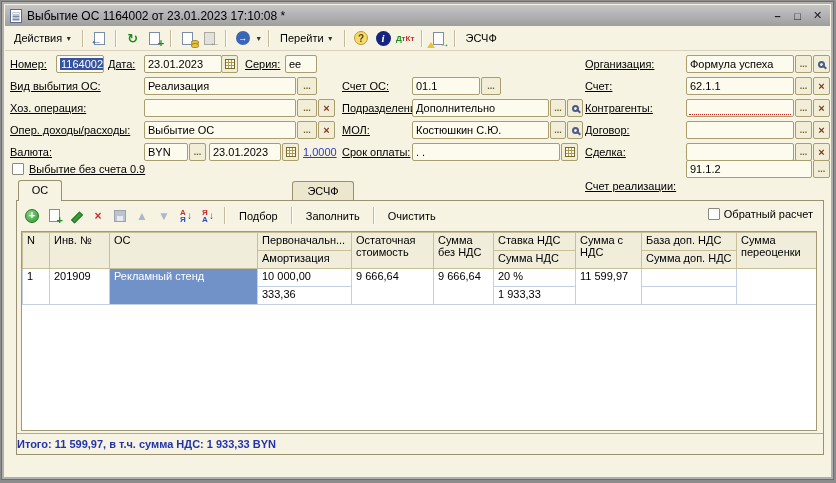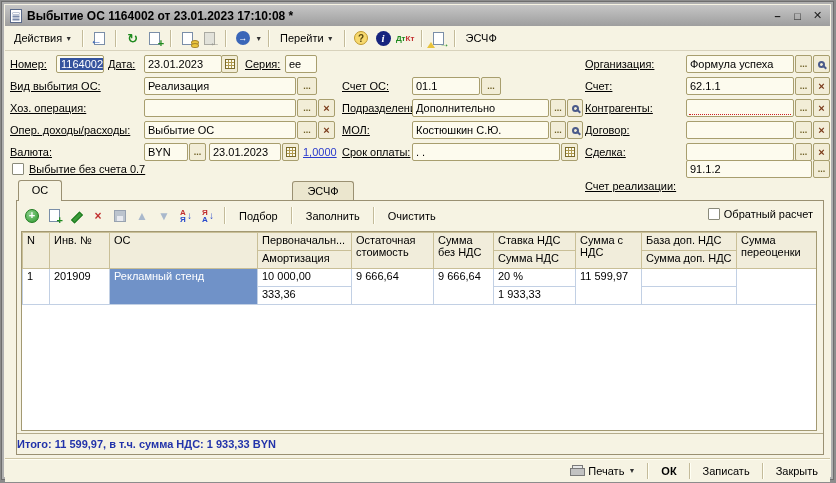--- a/index.html
+++ b/index.html
@@ -17,21 +17,21 @@
   }
   
   .titlebar {
     position:absolute; left:3px; top:3px; right:3px; height:21px;
     background:linear-gradient(#C6C6C6,#9E9E9E);
     display:flex; align-items:center; padding:0 5px; gap:5px;
   }
   .title-doc { width:12px; height:14px; background:#FDFDFD; border:1px solid #5A6A8A; position:relative; flex:0 0 auto; }
   .title-doc::after { content:""; position:absolute; left:2px; top:3px; width:6px; height:1px;
     box-shadow:0 0 0 0.5px #7A8AAA, 0 3px 0 0.5px #7A8AAA, 0 6px 0 0.5px #7A8AAA; }
-  .title-text { font-weight:bold; font-size:12px; flex:1 1 auto; white-space:nowrap; overflow:hidden; }
+  .title-text { font-weight:normal; font-size:12px; flex:1 1 auto; white-space:nowrap; overflow:hidden; }
   .wbtn { width:15px; height:15px; display:flex; align-items:center; justify-content:center;
     color:#1A1A1A; font-size:11px; font-weight:bold; cursor:default; }
   
   .toolbar {
     position:absolute; left:3px; top:24px; right:3px; height:25px;
     display:flex; align-items:center; padding:0 5px; gap:3px;
     border-bottom:1px solid #D8D2BC; background:#F6F3E3;
   }
   .tsep { width:0; height:17px; border-left:1px solid #C4BB9A; border-right:1px solid #FFFFF4; margin:0 3px; }
   .tbtn { display:flex; align-items:center; gap:3px; padding:2px 4px; white-space:nowrap; }
@@ -281,21 +281,21 @@
         <span class="cal"></span>
       </span>
     <span class="lbl" style="left:583px;top:144px">Сделка:</span>
     <span class="fld" style="left:684px;top:141px;width:108px"></span>
     <span class="fbtn" style="left:793px;top:141px;width:17px">...</span>
     <span class="fbtn xbtn" style="left:811px;top:141px;width:17px">
         <span>×</span>
       </span>
 
     <span class="cb abs" style="left:10px;top:161px"></span>
-    <span class="lbl" style="left:27px;top:161px">Выбытие без счета 0.7</span>
+    <span class="lbl" style="left:27px;top:161px">Выбытие без счета 0.9</span>
     <span class="lbl" style="left:583px;top:178px">Счет реализации:</span>
     <span class="fld" style="left:684px;top:158px;width:126px">91.1.2</span>
     <span class="fbtn" style="left:811px;top:158px;width:17px">...</span>
   </div>
 
   <span class="tab active" style="left:16px;width:44px">ОС</span>
   <span class="tab" style="left:290px;width:62px">ЭСЧФ</span>
 
   <div class="panel">
 
@@ -403,27 +403,14 @@
             <td class="num">1 933,33</td>
             <td></td>
           </tr>
         </tbody>
       </table>
     </div>
 
     <div class="totals">Итого: 11 599,97, в т.ч. сумма НДС: 1 933,33 BYN</div>
   </div>
 
-  <div class="footer">
-    <span class="fbtn2">
-      <span class="printer"></span>
-      <span>Печать</span>
-      <span class="caret">▼</span>
-    </span>
-    <span class="fsep"></span>
-    <span class="fbtn2 ok">ОК</span>
-    <span class="fsep"></span>
-    <span class="fbtn2">Записать</span>
-    <span class="fsep"></span>
-    <span class="fbtn2">Закрыть</span>
-  </div>
 
 </div>
 
 </body></html>

